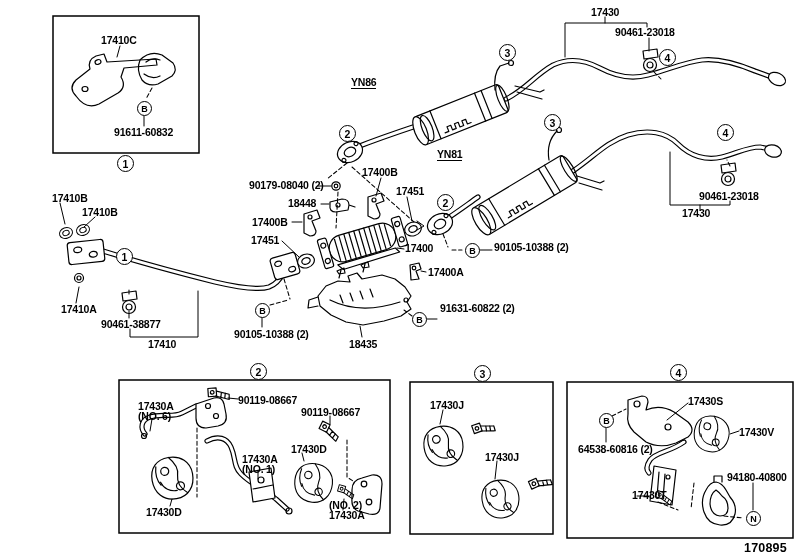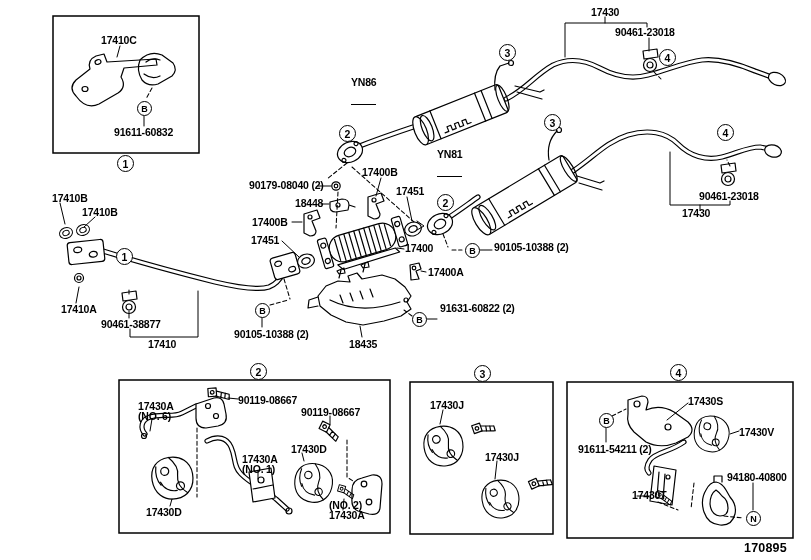--- a/index.html
+++ b/index.html
@@ -1,20 +1,20 @@
 <!DOCTYPE html>
 <html><head>
 <meta charset="utf-8">
 <style>
   html,body{margin:0;padding:0;background:#fff}
   #stage{position:relative;width:811px;height:560px;background:#fff;overflow:hidden;
          font-family:"Liberation Sans",sans-serif}
   .lbl{position:absolute;font:700 10.5px/1.15 "Liberation Sans",sans-serif;
        letter-spacing:-0.2px;color:#000;white-space:nowrap}
-  .model{border-bottom:1.6px solid #000;padding-bottom:16px}
+  .model{border-bottom:1.6px solid #000;padding-bottom:0}
   .code{font-size:12.5px;letter-spacing:0.2px}
   .co{position:absolute;box-sizing:border-box;border:1.5px solid #000;border-radius:50%;
       display:flex;align-items:center;justify-content:center;background:#fff;
       font:700 10.5px "Liberation Sans",sans-serif;color:#000}
   .co.num{width:17px;height:17px}
   .co.ltr{width:15px;height:15px;font-size:9px}
   svg{position:absolute;left:0;top:0}
   .ln{fill:none;stroke:#000;stroke-width:1.2;stroke-linecap:round;stroke-linejoin:round}
   .f{fill:#fff}
   .ld{stroke-width:1}
@@ -280,21 +280,21 @@
 
 <div class="lbl" style="left:101px;top:34px">17410C</div>
 <div class="lbl" style="left:114px;top:126px">91611-60832</div>
 <div class="lbl model" style="left:351px;top:76px">YN86</div>
 <div class="lbl model" style="left:437px;top:148px">YN81</div>
 <div class="lbl" style="left:591px;top:6px">17430</div>
 <div class="lbl" style="left:615px;top:26px">90461-23018</div>
 <div class="lbl" style="left:682px;top:207px">17430</div>
 <div class="lbl" style="left:699px;top:190px">90461-23018</div>
 <div class="lbl" style="left:249px;top:179px">90179-08040 (2)</div>
-<div class="lbl" style="left:295px;top:197px">18448</div>
+<div class="lbl" style="left:288px;top:197px">18448</div>
 <div class="lbl" style="left:252px;top:216px">17400B</div>
 <div class="lbl" style="left:251px;top:234px">17451</div>
 <div class="lbl" style="left:362px;top:166px">17400B</div>
 <div class="lbl" style="left:396px;top:185px">17451</div>
 <div class="lbl" style="left:405px;top:242px">17400</div>
 <div class="lbl" style="left:494px;top:241px">90105-10388 (2)</div>
 <div class="lbl" style="left:428px;top:266px">17400A</div>
 <div class="lbl" style="left:234px;top:328px">90105-10388 (2)</div>
 <div class="lbl" style="left:349px;top:338px">18435</div>
 <div class="lbl" style="left:440px;top:302px">91631-60822 (2)</div>
@@ -309,21 +309,21 @@
 <div class="lbl" style="left:238px;top:394px">90119-08667</div>
 <div class="lbl" style="left:301px;top:406px">90119-08667</div>
 <div class="lbl" style="left:291px;top:443px">17430D</div>
 <div class="lbl" style="left:242px;top:453px">17430A</div>
 <div class="lbl" style="left:242px;top:463px">(NO. 1)</div>
 <div class="lbl" style="left:146px;top:506px">17430D</div>
 <div class="lbl" style="left:329px;top:509px">17430A</div>
 <div class="lbl" style="left:329px;top:499px">(NO. 2)</div>
 <div class="lbl" style="left:430px;top:399px">17430J</div>
 <div class="lbl" style="left:485px;top:451px">17430J</div>
-<div class="lbl" style="left:578px;top:443px">91611-54211 (2)</div>
+<div class="lbl" style="left:578px;top:443px">64538-60816 (2)</div>
 <div class="lbl" style="left:688px;top:395px">17430S</div>
 <div class="lbl" style="left:739px;top:426px">17430V</div>
 <div class="lbl" style="left:632px;top:489px">17430T</div>
 <div class="lbl" style="left:727px;top:471px">94180-40800</div>
 <div class="lbl code" style="left:744px;top:541px">170895</div>
 
 <div class="co num" style="left:117px;top:155px">1</div>
 <div class="co num" style="left:116px;top:248px">1</div>
 <div class="co num" style="left:339px;top:125px">2</div>
 <div class="co num" style="left:437px;top:194px">2</div>

